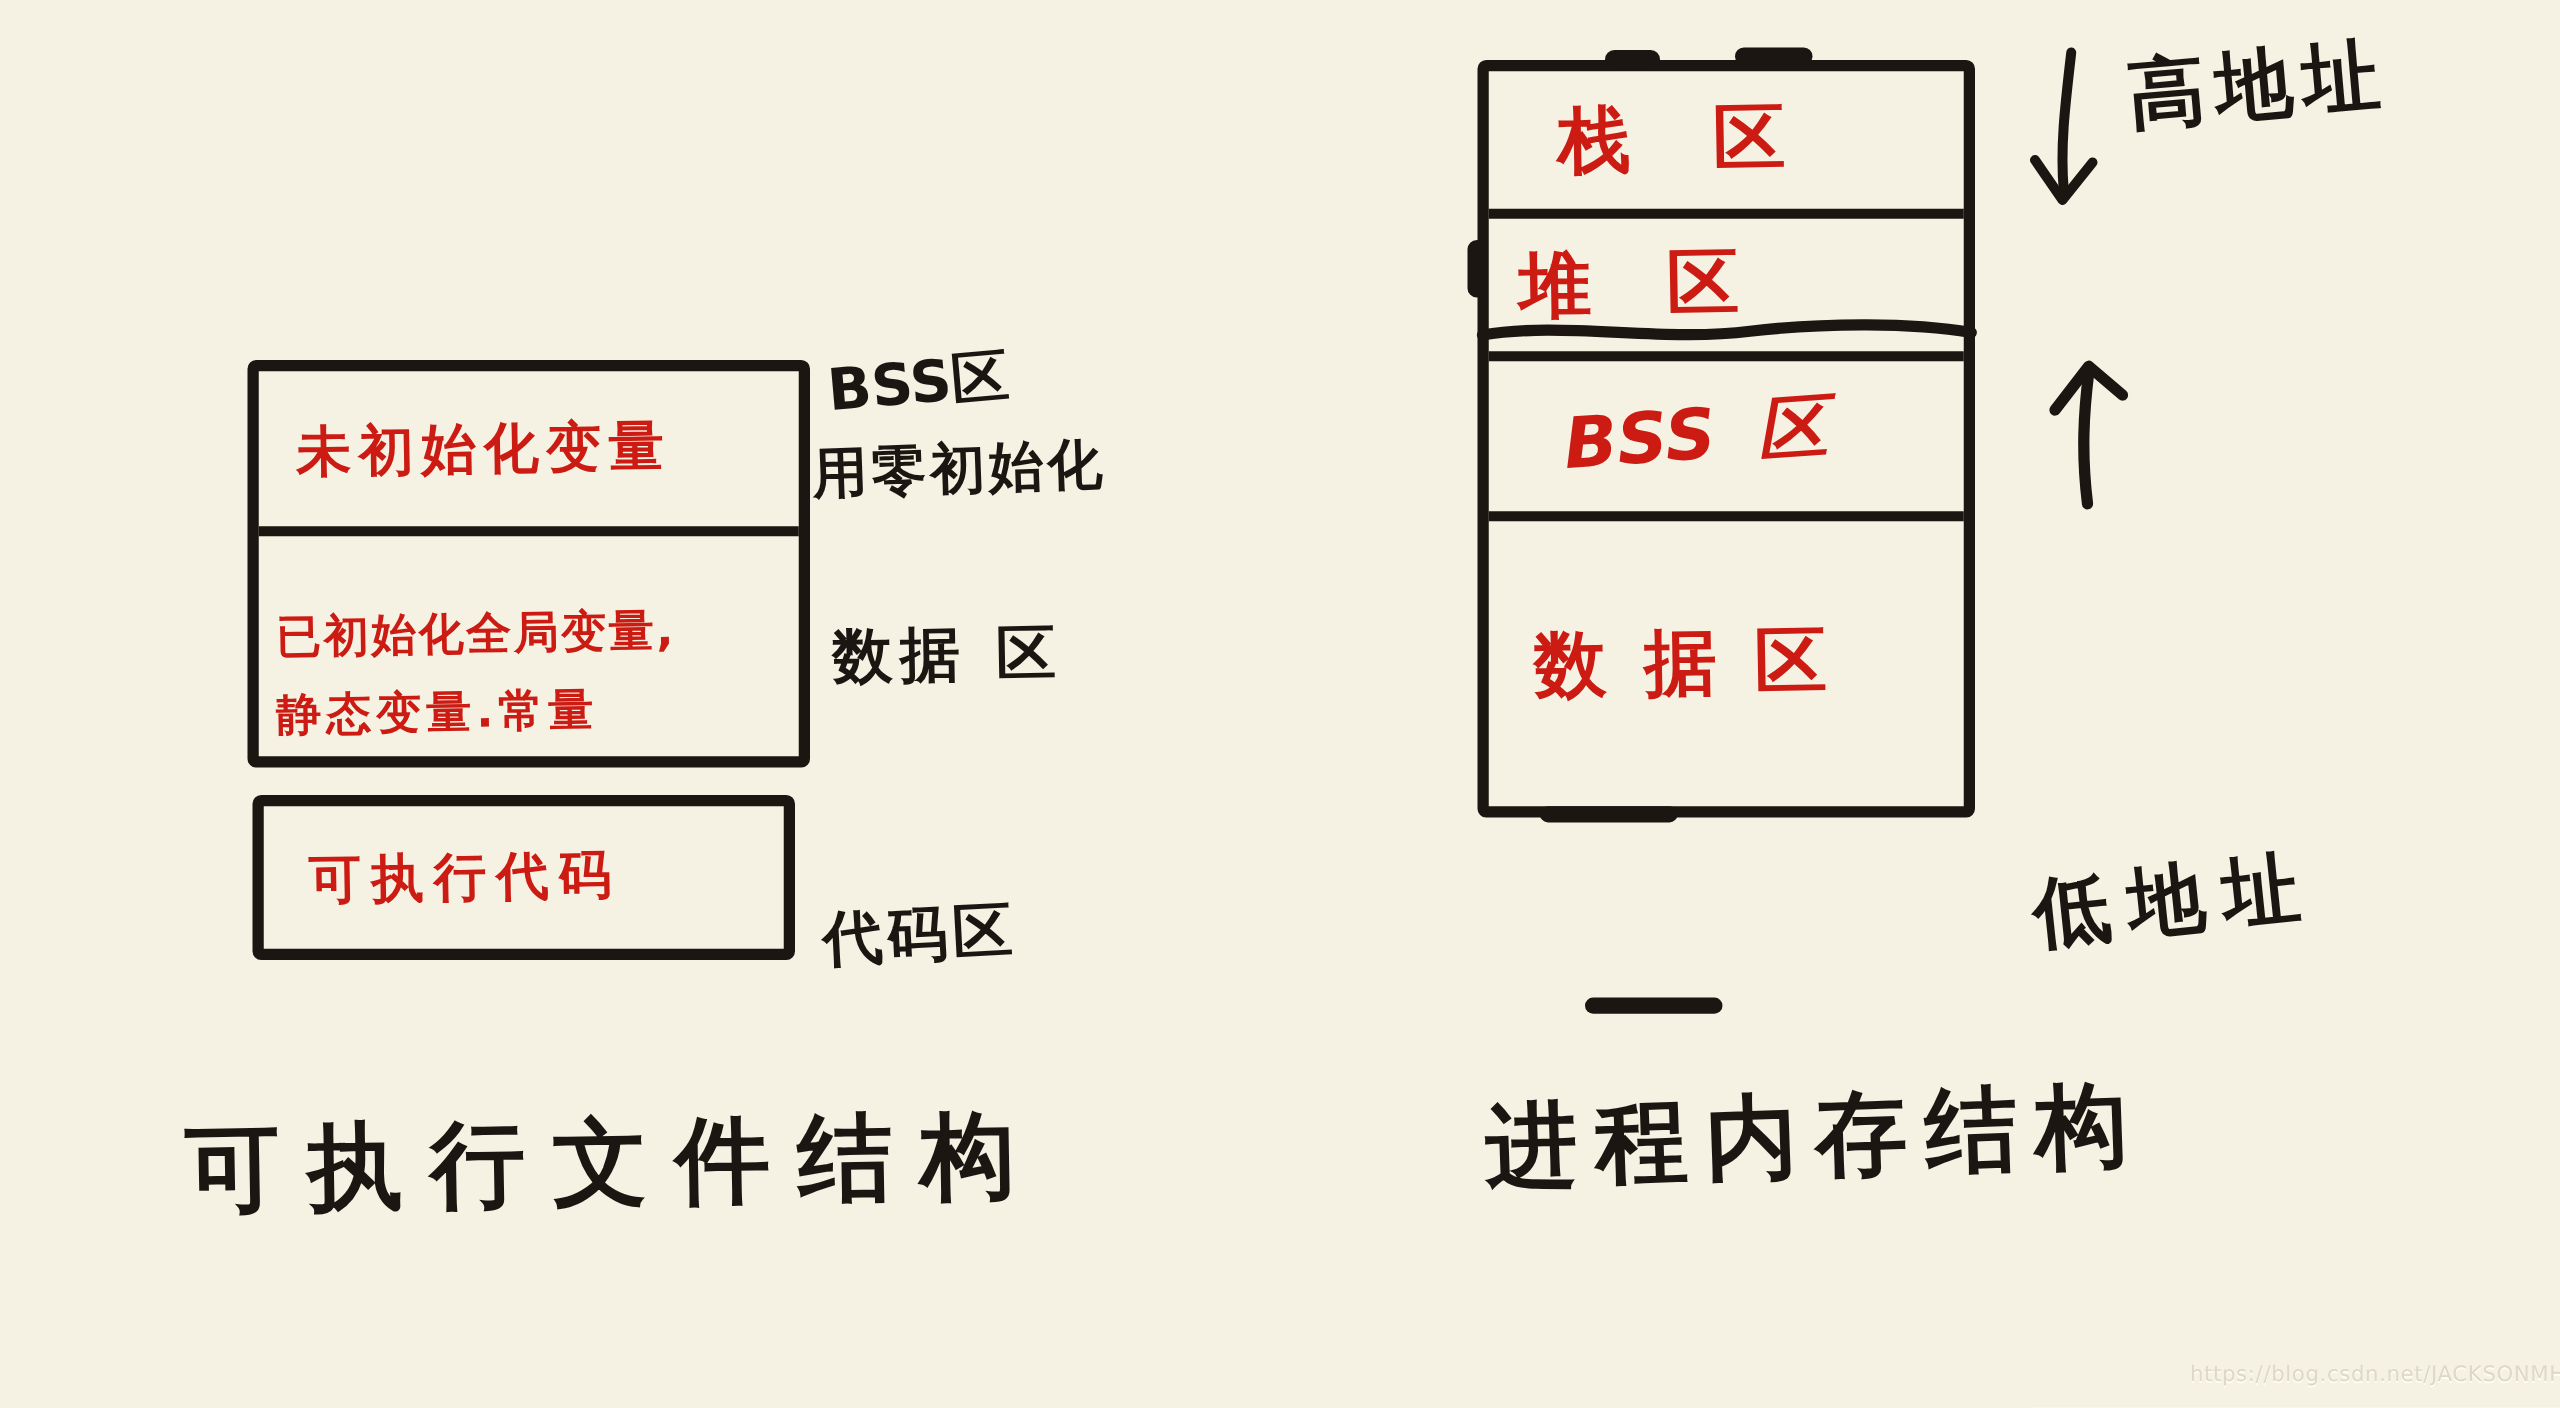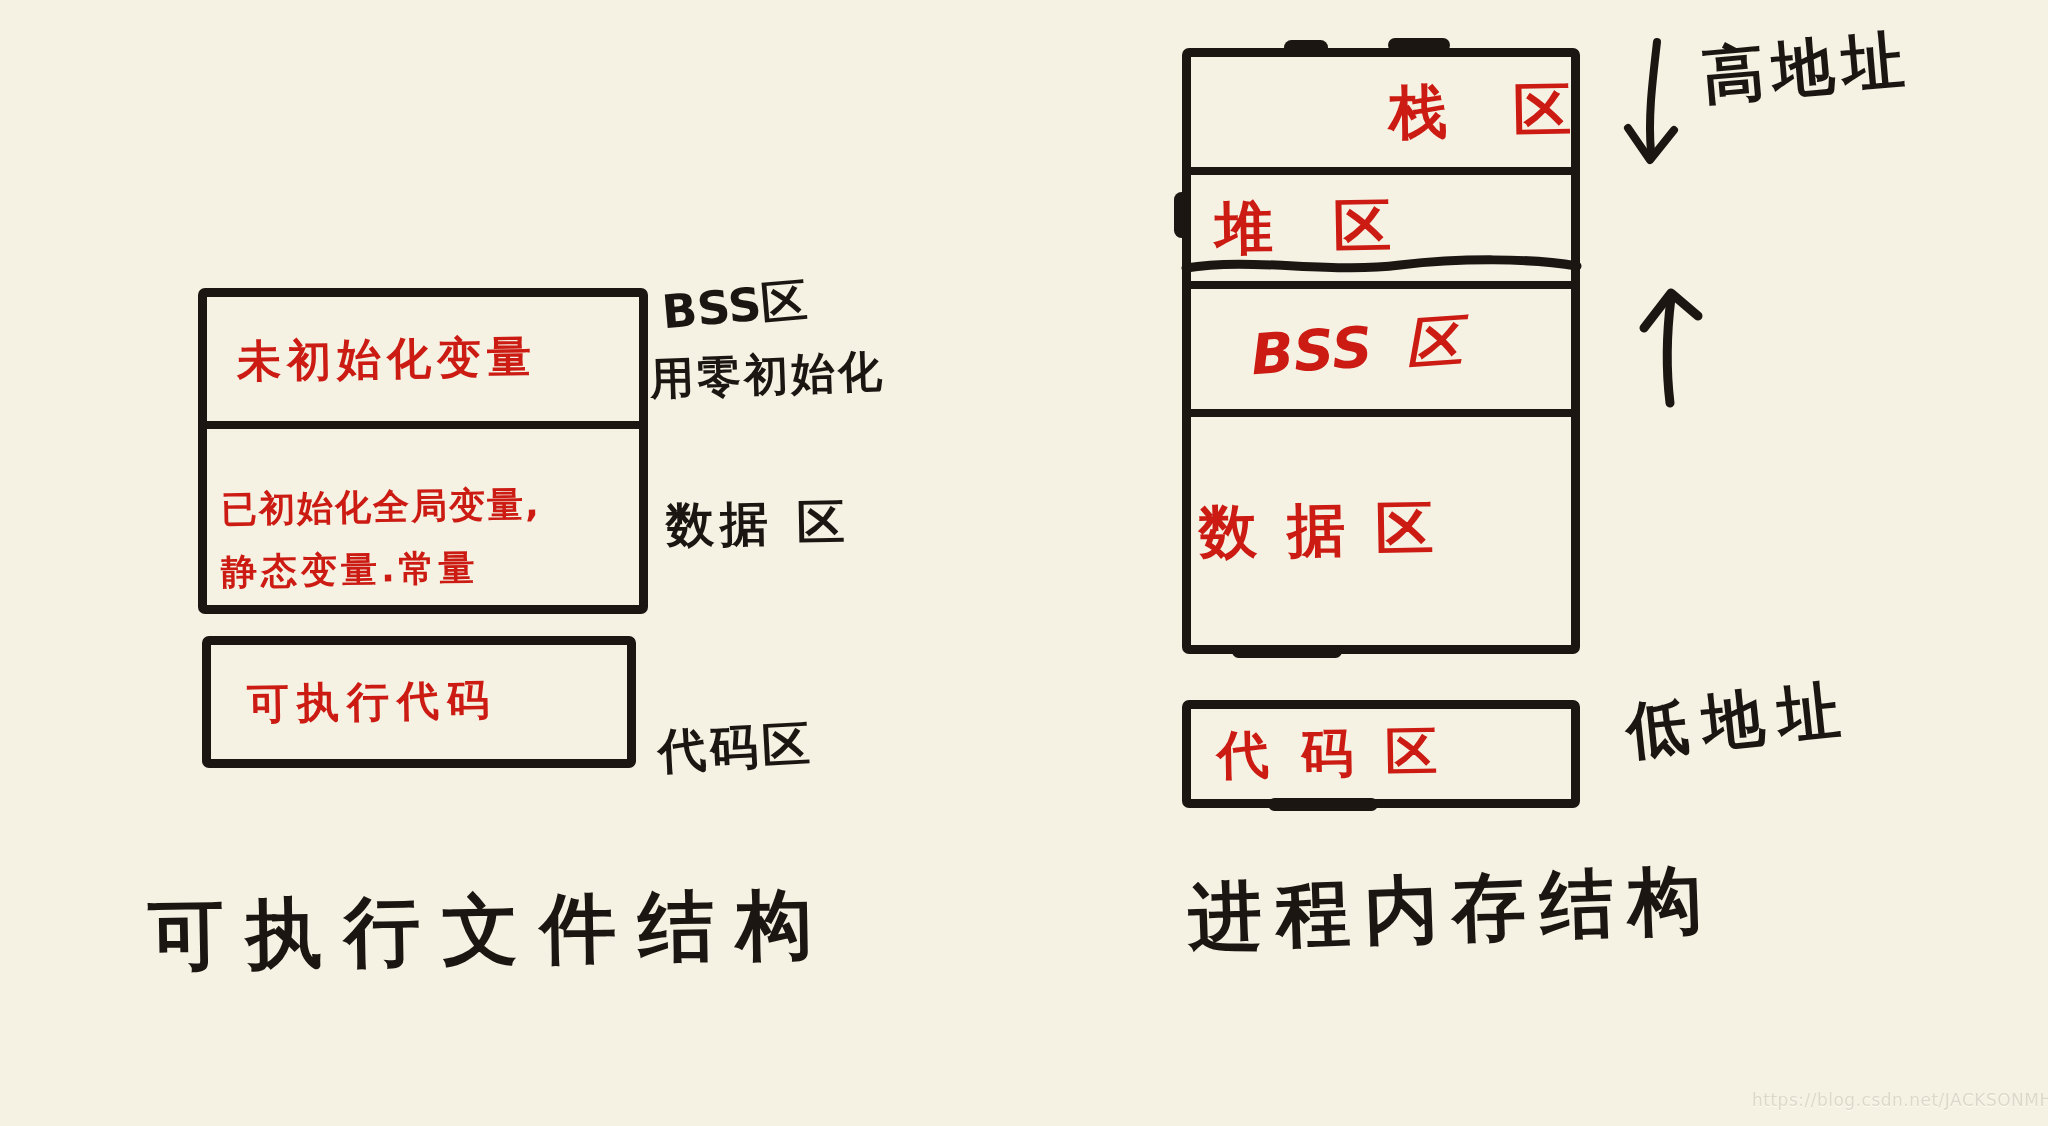--- a/index.html
+++ b/index.html
@@ -52,39 +52,34 @@
     <div class="section" style="flex:1; padding-left:36px;">
       <span class="red handnote" style="font-size:42px; letter-spacing:8px; transform:rotate(-1deg);">可执行代码</span>
     </div>
   </div>
 
   <div class="abs ink handnote" style="left:658px; top:716px; font-size:48px; letter-spacing:4px; transform:rotate(-3deg);">代码区</div>
 
   <div class="abs ink handnote" style="left:148px; top:880px; font-size:76px; letter-spacing:22px; transform:rotate(-1deg);">可执行文件结构</div>
 
   <div class="box" style="left:1182px; top:48px; width:398px; height:606px;">
-    <div class="section divided" style="height:118px; padding-left:55px;justify-content:flex-end;">
+    <div class="section divided" style="height:118px; padding-left:55px;">
       <span class="red handnote" style="font-size:58px; word-spacing:46px; transform:rotate(-1deg);">栈 区</span>
     </div>
     <div class="section divided" style="height:114px; padding-left:24px;">
       <span class="red handnote" style="font-size:58px; word-spacing:40px; transform:rotate(-1deg);">堆 区</span>
     </div>
     <div class="section divided" style="height:128px; padding-left:60px;">
       <span class="red handnote" style="font-size:56px; word-spacing:14px; transform:rotate(-4deg); font-style:italic;">BSS 区</span>
     </div>
-    <div class="section" style="flex:1; padding-left:8px;">
+    <div class="section" style="flex:1; padding-left:36px;">
       <span class="red handnote" style="font-size:58px; word-spacing:10px; transform:rotate(-1deg);">数 据 区</span>
     </div>
   </div>
 
-  <div class="box" style="left:1182px; top:700px; width:398px; height:108px;">
-    <div class="section" style="flex:1; padding-left:26px;">
-      <span class="red handnote" style="font-size:52px; word-spacing:14px; transform:rotate(-1deg);">代 码 区</span>
-    </div>
-  </div>
 
   <div class="blob" style="left:1284px; top:40px; width:44px; height:15px;"></div>
   <div class="blob" style="left:1388px; top:38px; width:62px; height:14px;"></div>
   <div class="blob" style="left:1174px; top:192px; width:15px; height:46px;"></div>
   <div class="blob" style="left:1232px; top:645px; width:110px; height:13px;"></div>
   <div class="blob" style="left:1268px; top:798px; width:110px; height:13px;"></div>
 
   <svg class="overlay" width="2048" height="1126" viewBox="0 0 2048 1126">
 
     <path d="M1186 268 C1250 257, 1330 274, 1400 265 C1460 258, 1530 258, 1577 266" fill="none" stroke="#1b1611" stroke-width="9" stroke-linecap="round"></path>

